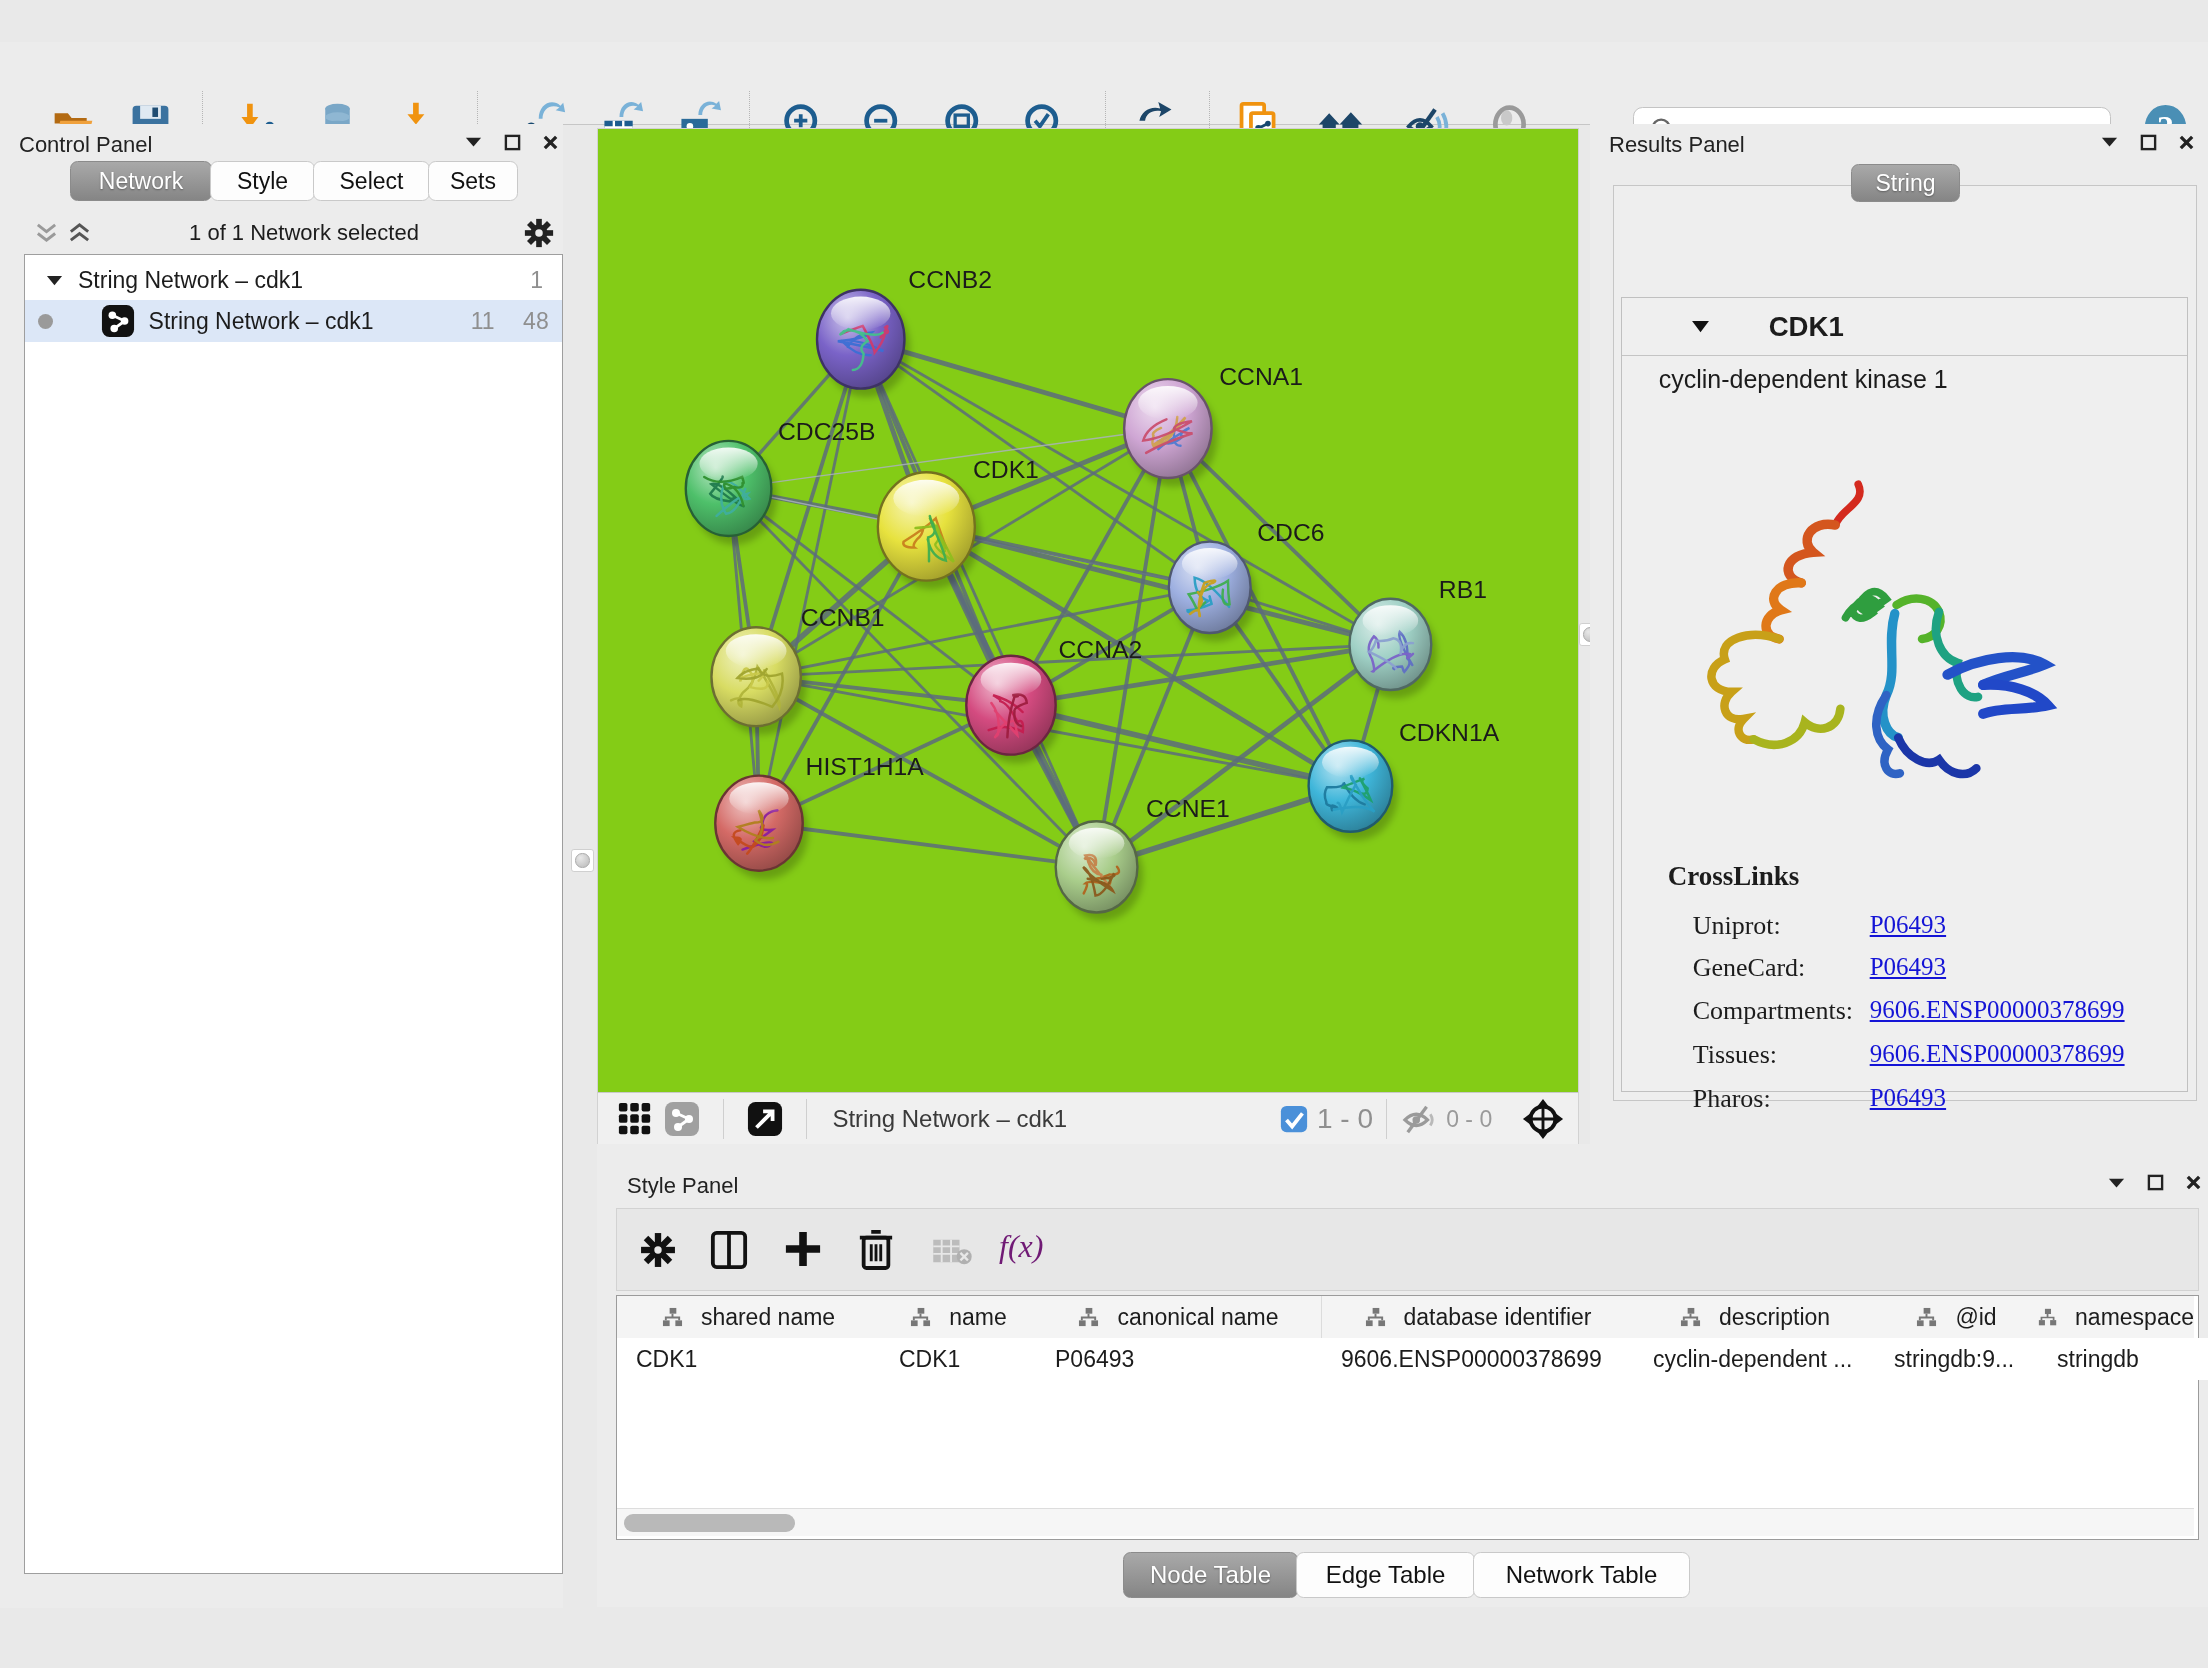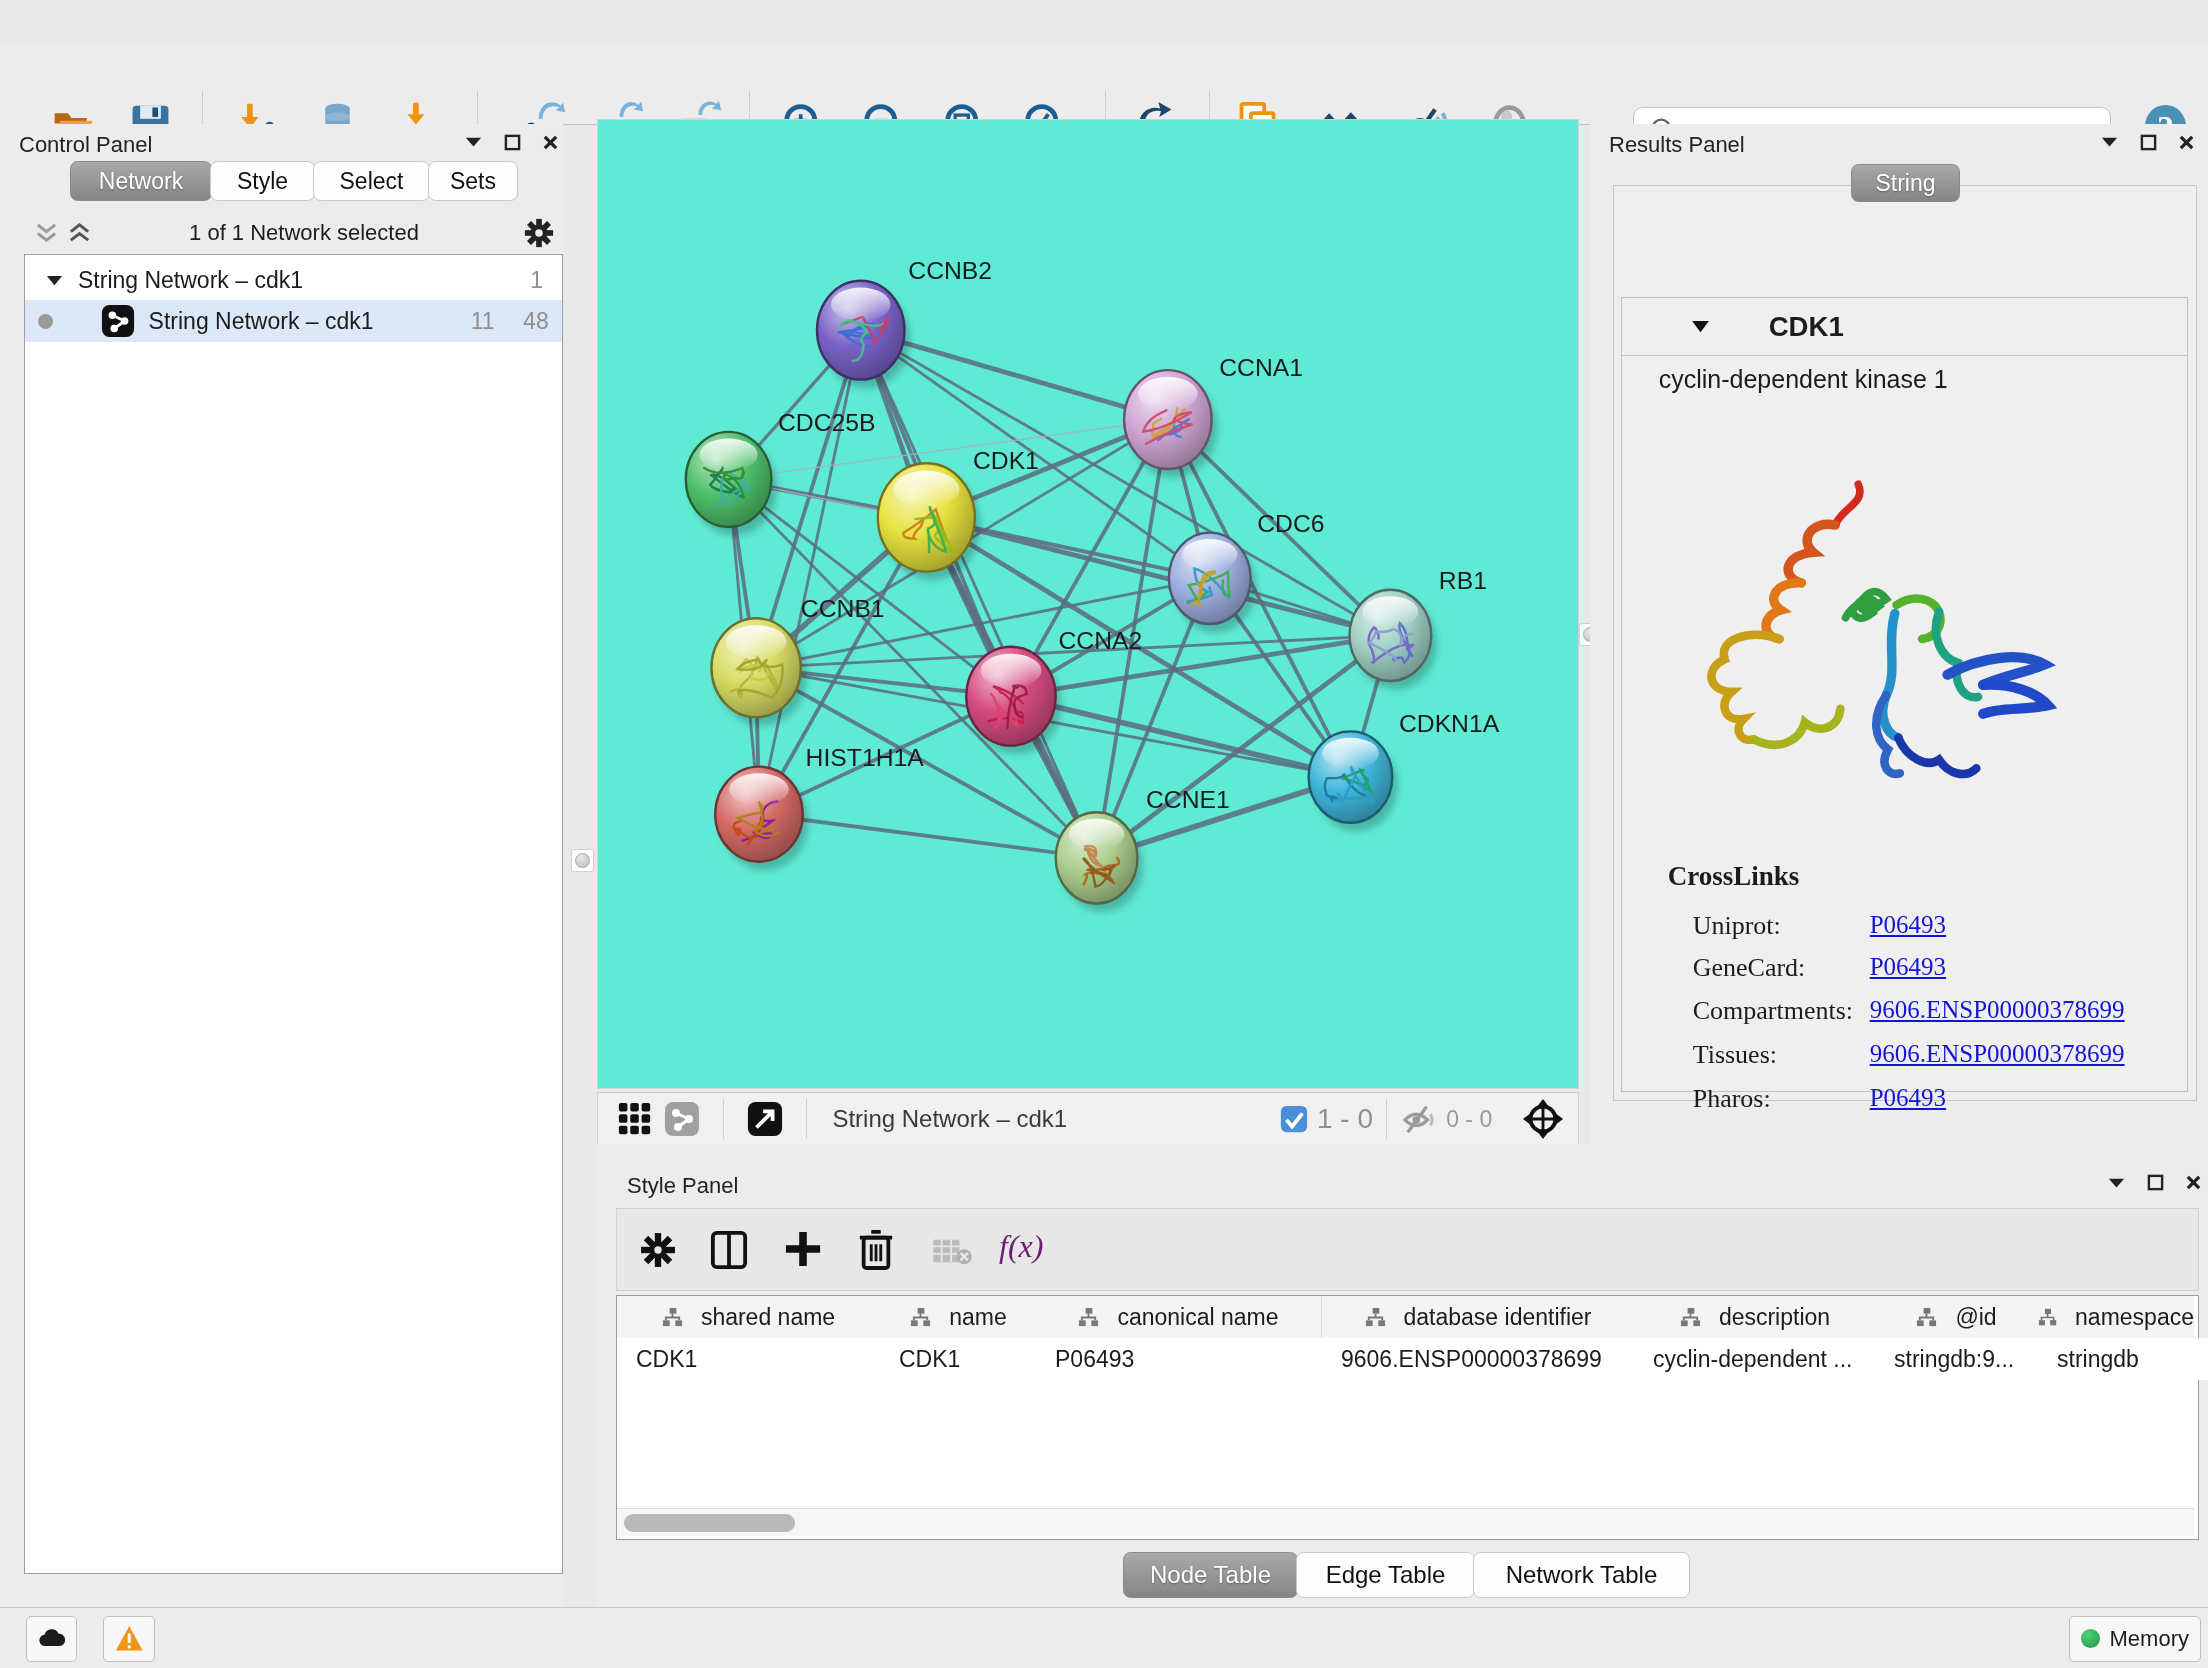--- a/index.html
+++ b/index.html
@@ -27,21 +27,21 @@
   .tab{position:absolute;height:38px;border:1px solid #c9c9c9;background:#fdfdfd;color:#111;
     border-radius:7.6px;font-size:23px;display:flex;align-items:center;justify-content:center;cursor:pointer;}
   .tab.active{background:linear-gradient(#a9a9a9,#858585);color:#fff;border-color:#8b8b8b;
     text-shadow:0 1px 1.9px rgba(0,0,0,.35);}
   
   #cpanel{left:0;top:124px;width:563px;height:1484px;background:#ececec;}
   #treebox{position:absolute;left:24px;top:130px;width:537px;height:1318px;background:#fff;border:1.9px solid #9e9e9e;}
   .trow{position:absolute;left:0;width:100%;height:42px;display:flex;align-items:center;font-size:23px;}
   .trow .cnt{color:#8f8f8f;}
   
-  #netcanvas{left:597px;top:119px;width:980px;height:968px;background:#5eead4;border:1px solid #d2d2d2;}
+  #netcanvas{left:597px;top:128px;width:980px;height:968px;background:#84cc16;border:1px solid #d2d2d2;}
   #nettoolbar{left:597px;top:1092px;width:980px;height:52px;background:#f0f0f0;
     border:1px solid #d2d2d2;border-top:1px solid #c9c9c9;display:flex;align-items:center;}
   .ntsep{width:0;height:40px;border-left:1px solid #cfcfcf;}
   
   #results{left:1590px;top:124px;width:618px;height:1021px;background:#ececec;}
   #rsouter{position:absolute;left:23px;top:61px;width:582px;height:914px;background:#eeeeee;border:1.9px solid #c6c6c6;}
   #rsbtnbox{position:absolute;left:6.7px;top:30px;width:565px;height:76px;background:#f0f0f0;border:1.9px solid #c2c2c2;}
   .rbtn{position:absolute;top:18px;height:40px;background:#fdfdfd;border:1px solid #bdbdbd;border-radius:8.6px;
     font-size:23px;display:flex;align-items:center;justify-content:center;cursor:pointer;box-shadow:0 1px 1.9px rgba(0,0,0,.15);}
   #rssection{position:absolute;left:6.7px;top:111px;width:565px;height:793px;background:#efefef;border:1.9px solid #c0c0c0;}
@@ -700,33 +700,15 @@
       </div>
       <div id="hscroll">
           <div id="hthumb"></div>
         </div>
     </div>
     <div class="tab active" style="left:526px;top:408px;width:173px;height:44px;font-size:24px">Node Table</div>
     <div class="tab" style="left:699px;top:408px;width:177px;height:44px;font-size:24px">Edge Table</div>
     <div class="tab" style="left:876px;top:408px;width:215px;height:44px;font-size:24px">Network Table</div>
   </div>
 
-  <div id="statusbar" class="abs">
-    <div class="sbtn" style="left:26px;width:49px">
-      <svg width="30" height="23" viewBox="0 0 32 24">
-        <path d="M9 20 a6 6 0 0 1 -1 -12 a8 8 0 0 1 15 -1 a6 6 0 0 1 1 13z" fill="#1c1c1c"></path>
-      </svg>
-    </div>
-    <div class="sbtn" style="left:103px;width:50px">
-      <svg width="28.5" height="28.5" viewBox="0 0 30 30">
-        <path d="M15 2 L29 28 H1z" fill="#ef9413"></path>
-        <rect x="13.4" y="10" width="3.2" height="10" fill="#fff"></rect>
-          <rect x="13.4" y="22.5" width="3.2" height="3.2" fill="#fff"></rect>
-      </svg>
-    </div>
-    <div class="sbtn" style="left:2069px;width:130px;gap:9.5px;font-size:22px">
-      <span style="width:19px;height:19px;border-radius:50%;background:radial-gradient(circle at 35% 30%,#52d377,#1f9140);display:inline-block"></span>
-      <span>Memory</span>
-    </div>
-  </div>
 
 </div>
 
 
 </body></html>

